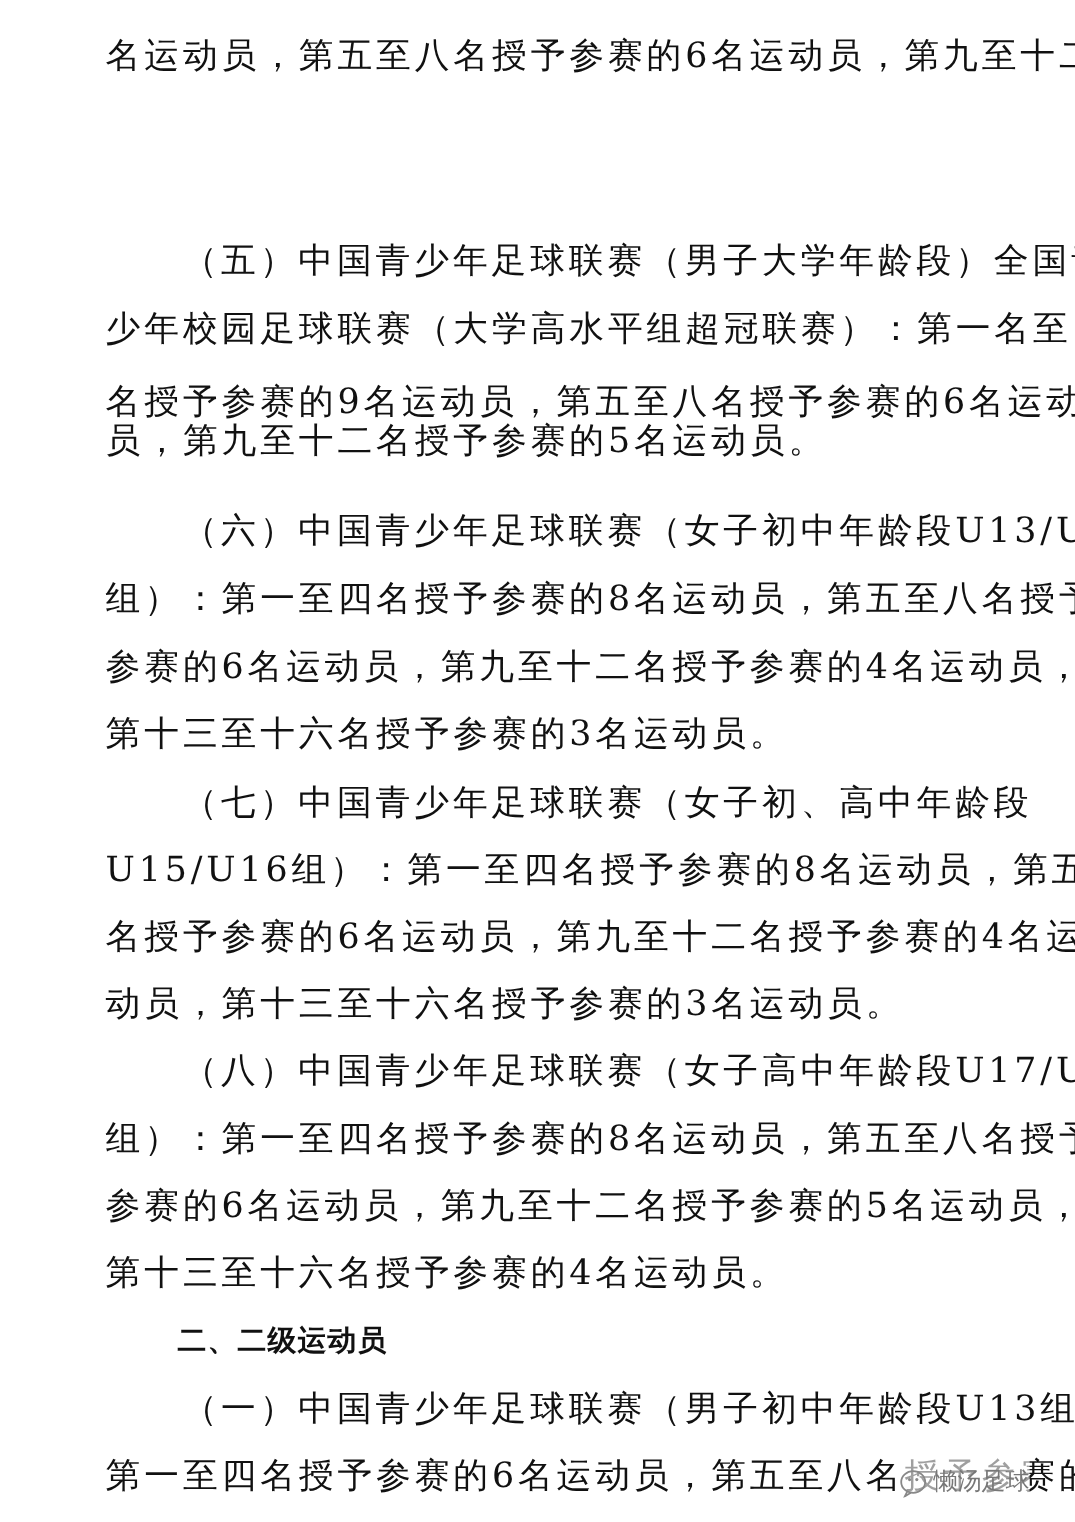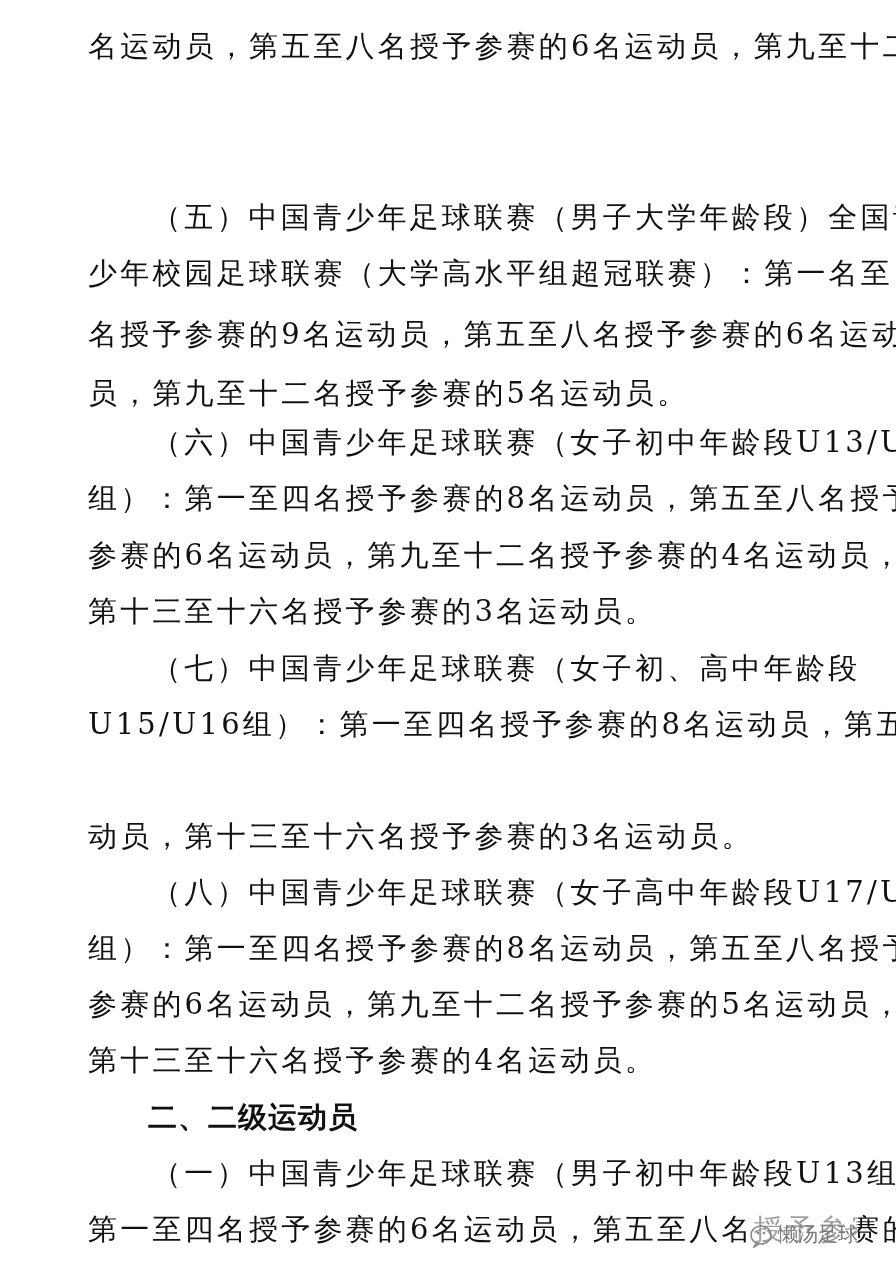--- a/index.html
+++ b/index.html
@@ -13,49 +13,50 @@
     position: absolute; left: 88px; width: 750px;
     height: 56px; line-height: 56px;
     font-size: 29px; letter-spacing: 3.2px;
     white-space: nowrap; overflow: visible;
   }
   .line.indent { left: 152px; width: 686px; }
   .heading {
     position: absolute; left: 148px;
     height: 56px; line-height: 56px;
     font-family: "DejaVu Sans", "Liberation Sans", sans-serif;
-    font-weight: bold; font-size: 29px; letter-spacing: 1px;
+    font-weight: bold; font-size: 24px; letter-spacing: 1px;
     white-space: nowrap;
   }
   .watermark {
     position: absolute; left: 748px; top: 1208px; height: 40px;
     display: flex; align-items: flex-end; gap: 4px;
     font-family: "DejaVu Sans", "Liberation Sans", sans-serif;
     font-size: 20px; color: #777777; background: rgba(255,255,255,0.6);
   }
   .wm-icon { width: 26px; height: 26px; }
 </style>
 </head>
 <body>
 
 <div class="page">
   <div class="line" style="top:18px">名运动员，第五至八名授予参赛的6名运动员，第九至十二</div>
 
   <div class="line indent" style="top:189px">（五）中国青少年足球联赛（男子大学年龄段）全国青</div>
   <div class="line" style="top:245px">少年校园足球联赛（大学高水平组超冠联赛）：第一名至四</div>
   <div class="line" style="top:306px">名授予参赛的9名运动员，第五至八名授予参赛的6名运动</div>
-  <div class="line" style="top:365px">员，第九至十二名授予参赛的5名运动员。</div>
+  <div class="line" style="top:339px">员，第九至十二名授予参赛的5名运动员。</div>
 
   <div class="line indent" style="top:414px">（六）中国青少年足球联赛（女子初中年龄段U13/U14</div>
   <div class="line" style="top:470px">组）：第一至四名授予参赛的8名运动员，第五至八名授予</div>
   <div class="line" style="top:527px">参赛的6名运动员，第九至十二名授予参赛的4名运动员，</div>
   <div class="line" style="top:583px">第十三至十六名授予参赛的3名运动员。</div>
 
   <div class="line indent" style="top:640px">（七）中国青少年足球联赛（女子初、高中年龄段</div>
   <div class="line" style="top:696px">U15/U16组）：第一至四名授予参赛的8名运动员，第五至八</div>
+  <div class="line" style="top:752px">名授予参赛的6名运动员，第九至十二名授予参赛的4名运</div>
   <div class="line" style="top:808px">动员，第十三至十六名授予参赛的3名运动员。</div>
 
   <div class="line indent" style="top:864px">（八）中国青少年足球联赛（女子高中年龄段U17/U18</div>
   <div class="line" style="top:920px">组）：第一至四名授予参赛的8名运动员，第五至八名授予</div>
   <div class="line" style="top:976px">参赛的6名运动员，第九至十二名授予参赛的5名运动员，</div>
   <div class="line" style="top:1032px">第十三至十六名授予参赛的4名运动员。</div>
 
   <div class="heading" style="top:1089px">二、二级运动员</div>
 
   <div class="line indent" style="top:1145px">（一）中国青少年足球联赛（男子初中年龄段U13组）：</div>

